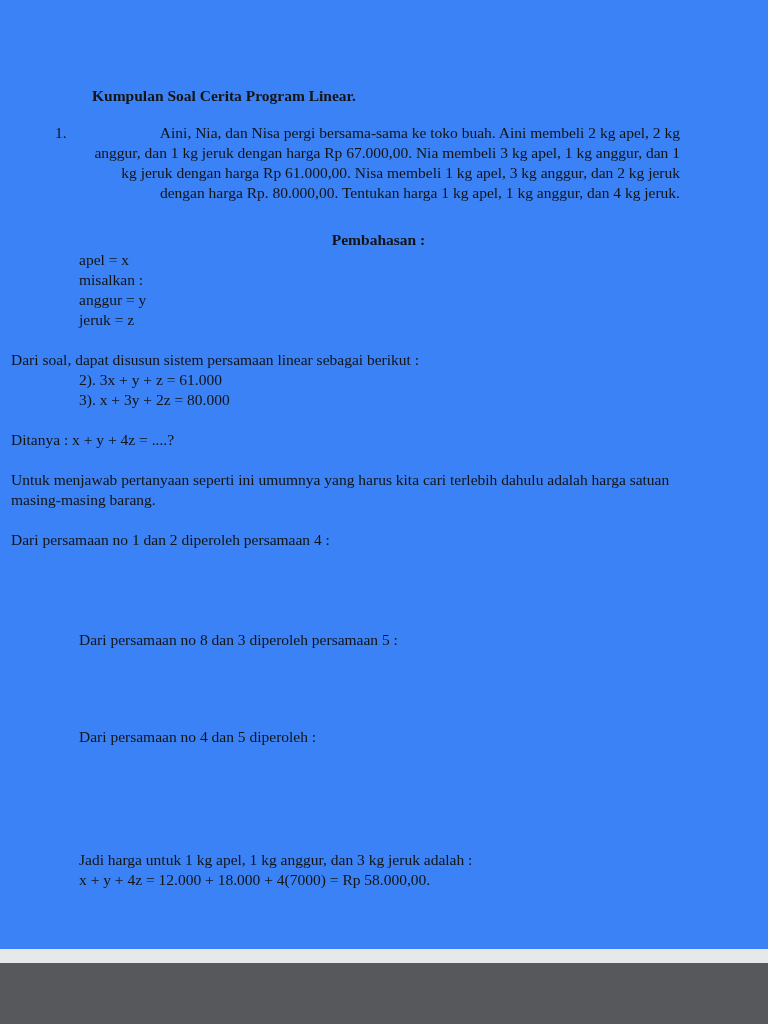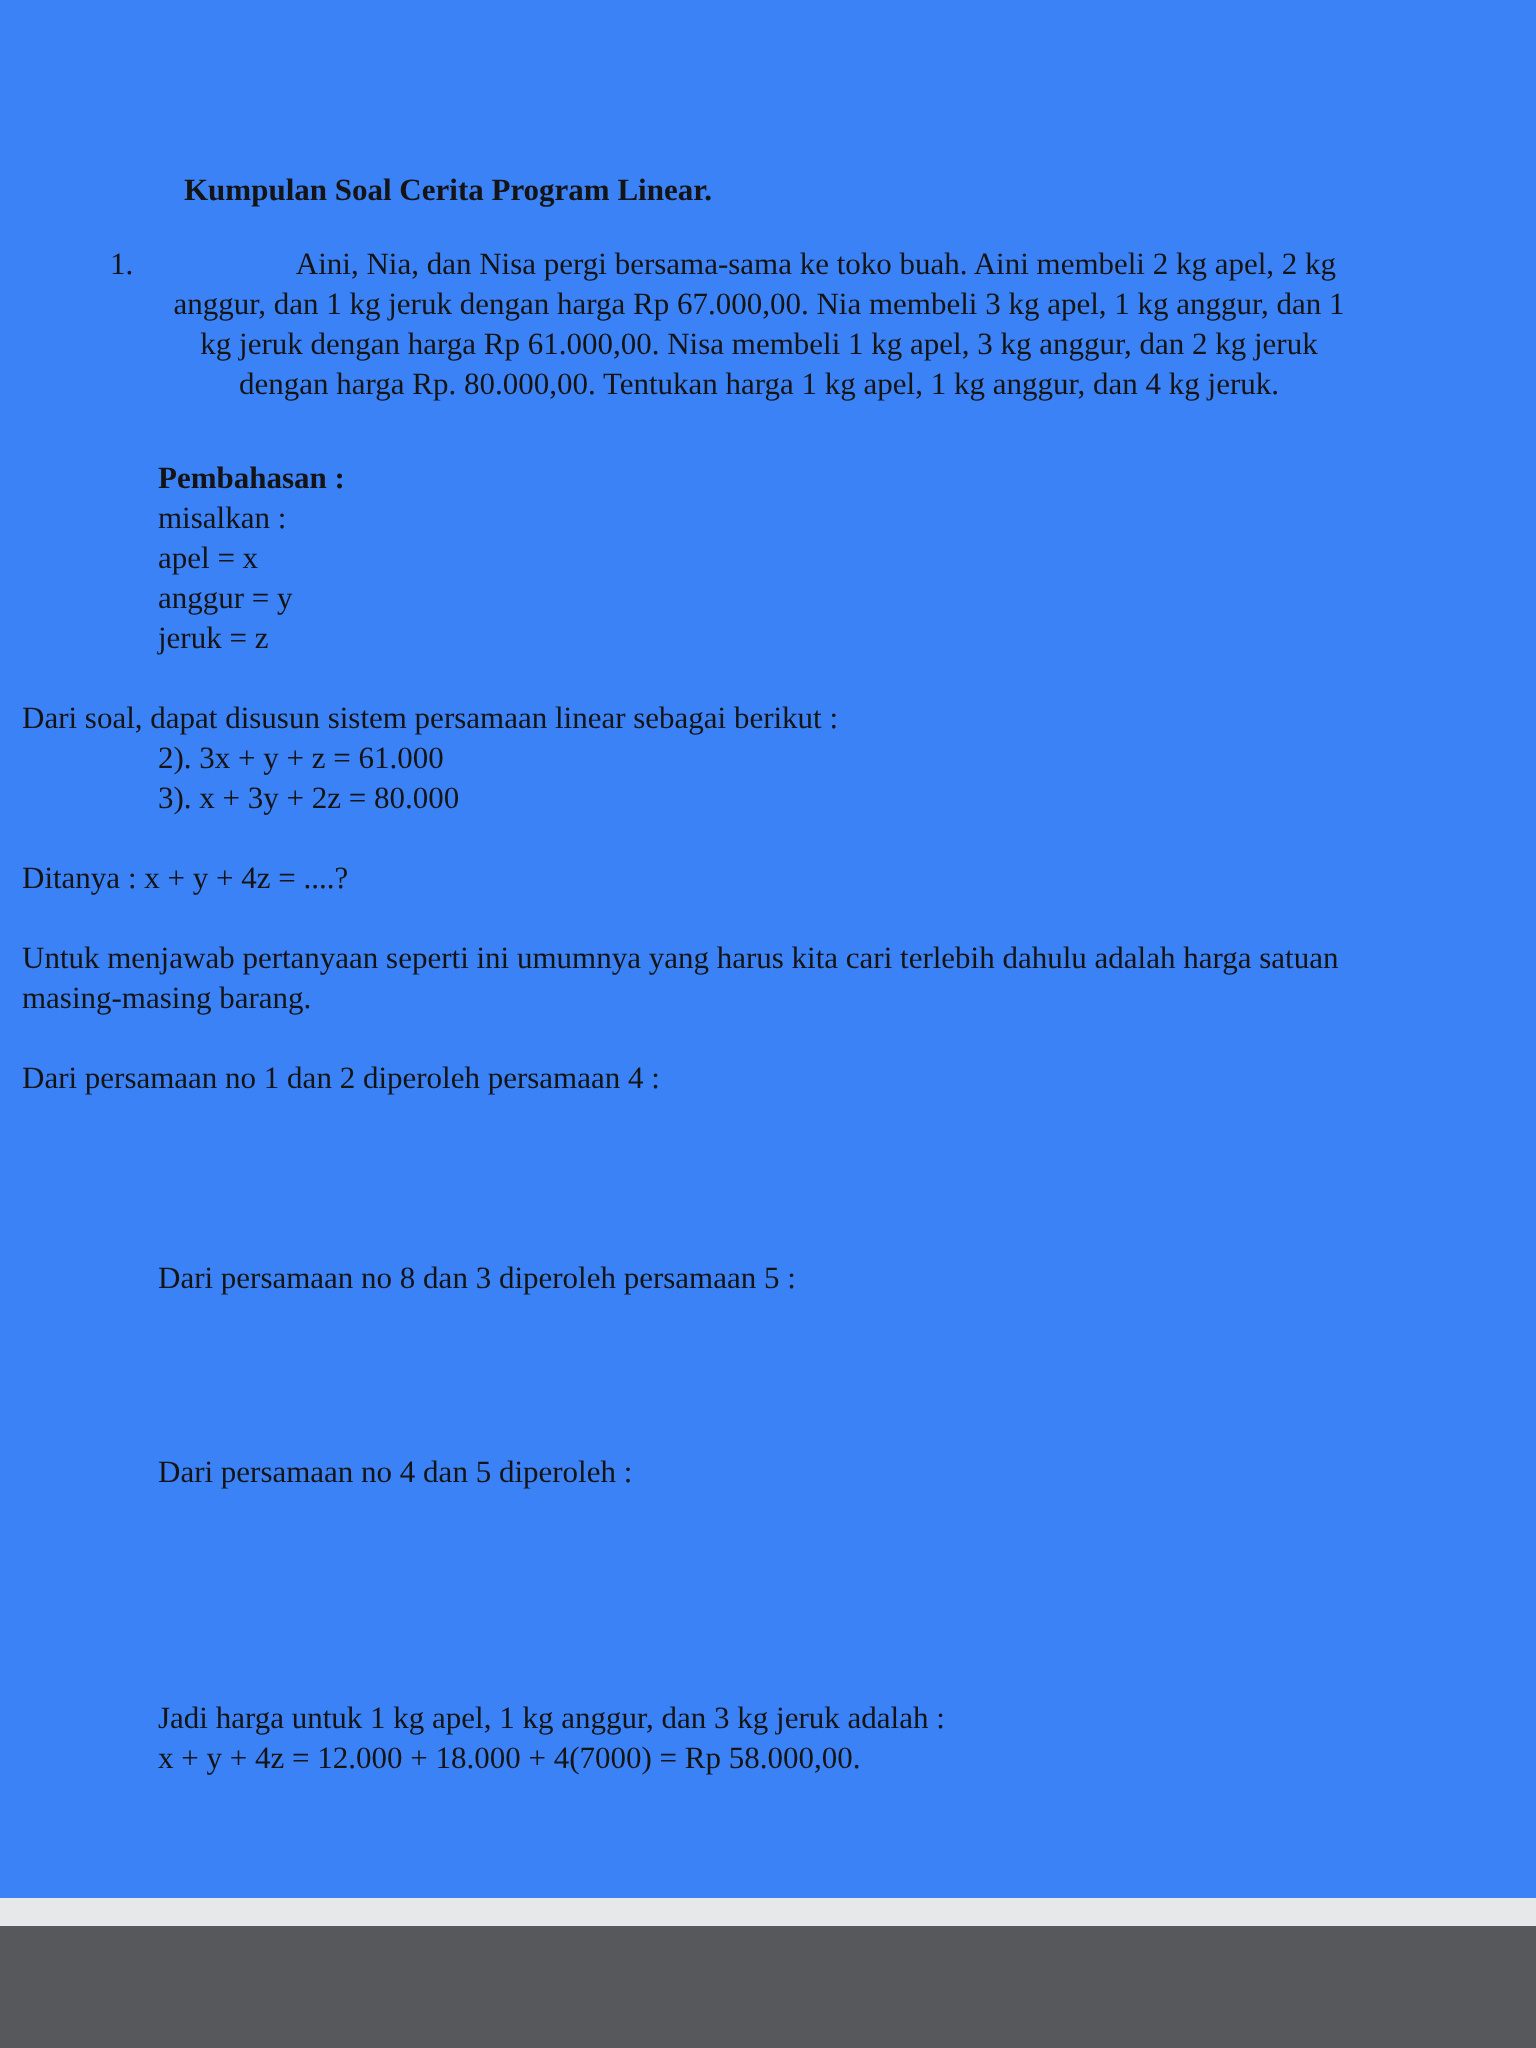--- a/index.html
+++ b/index.html
@@ -33,27 +33,28 @@
     align-items: flex-start;
     margin: 17px 88px 0 55px;
   }
   .problem-num {
     flex: 0 0 24px;
   }
   .problem-text {
     margin: 0;
     flex: 1;
     text-indent: 57px;
-    text-align: center;
+    text-align: right;
   }
   .para, .line {
     margin: 0 90px 0 79px;
   }
   .heading {
     font-weight: bold;
+    text-align: center;
   }
   .gap-s { margin-top: 20px; margin-left: 11px; }
   .mt-pembahasan { margin-top: 27px; }
   .mt-step2 { margin-top: 80px; }
   .mt-step3 { margin-top: 77px; }
   .mt-conclusion { margin-top: 103px; }
   .footer-strip {
     position: absolute;
     left: 0;
     right: 0;
@@ -78,22 +79,22 @@
 
     <div class="doc-title">Kumpulan Soal Cerita Program Linear.</div>
 
     <div class="problem">
       <span class="problem-num">1.</span>
       <p class="problem-text">Aini, Nia, dan Nisa pergi bersama-sama ke toko buah. Aini membeli 2 kg apel, 2 kg anggur, dan 1 kg jeruk dengan harga Rp 67.000,00. Nia membeli 3 kg apel, 1 kg anggur, dan 1 kg jeruk dengan harga Rp 61.000,00. Nisa membeli 1 kg apel, 3 kg anggur, dan 2 kg jeruk dengan harga Rp. 80.000,00. Tentukan harga 1 kg apel, 1 kg anggur, dan 4 kg jeruk.</p>
     </div>
 
     <div class="para heading mt-pembahasan">Pembahasan :</div>
 
+    <div class="line">apel = x</div>
     <div class="line">misalkan :</div>
-    <div class="line">apel = x</div>
     <div class="line">anggur = y</div>
     <div class="line">jeruk = z</div>
 
     <div class="para gap-s">Dari soal, dapat disusun sistem persamaan linear sebagai berikut :</div>
 
     <div class="line">2). 3x + y + z = 61.000</div>
     <div class="line">3). x + 3y + 2z = 80.000</div>
 
     <div class="para gap-s">Ditanya : x + y + 4z = ....?</div>
 

